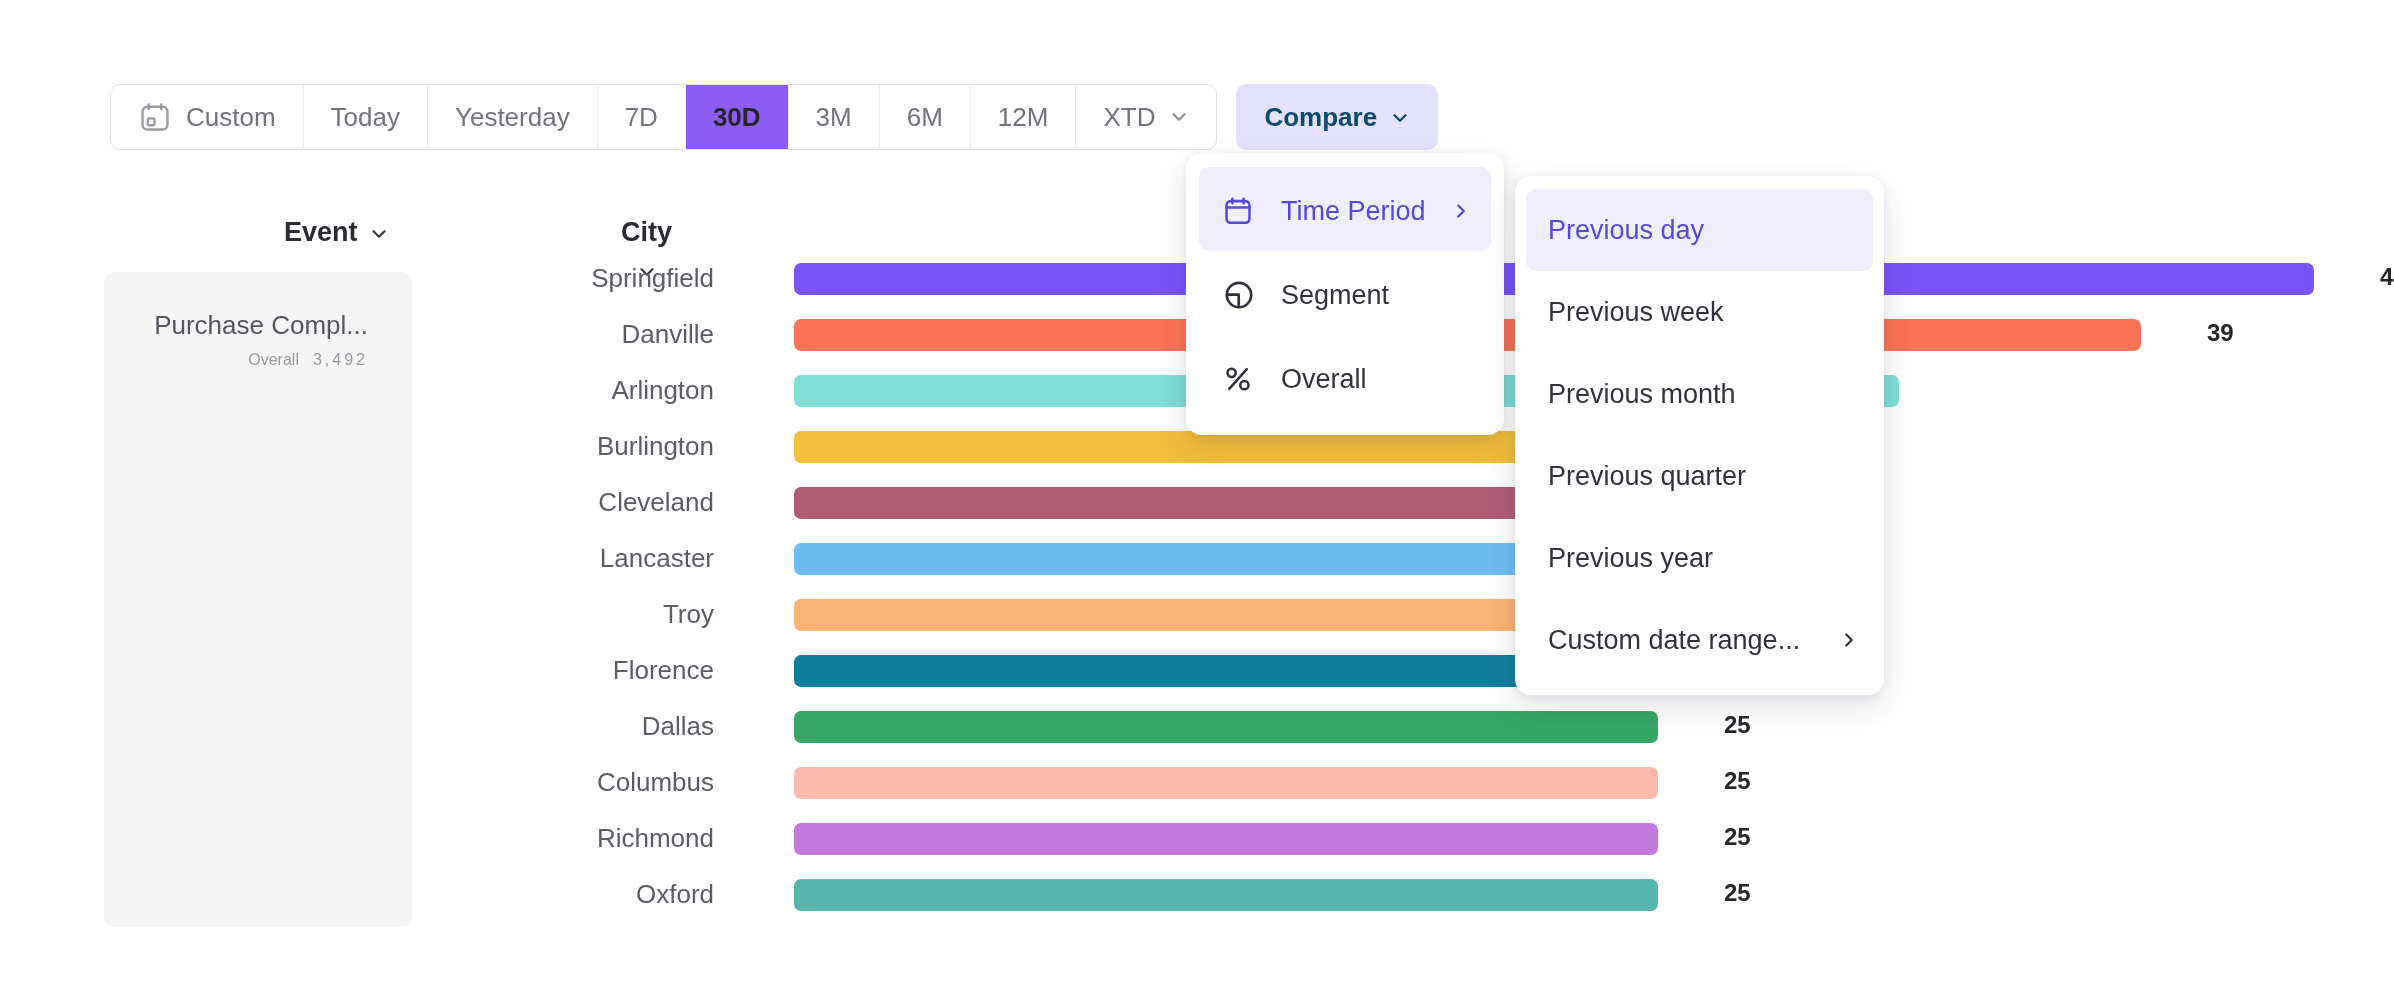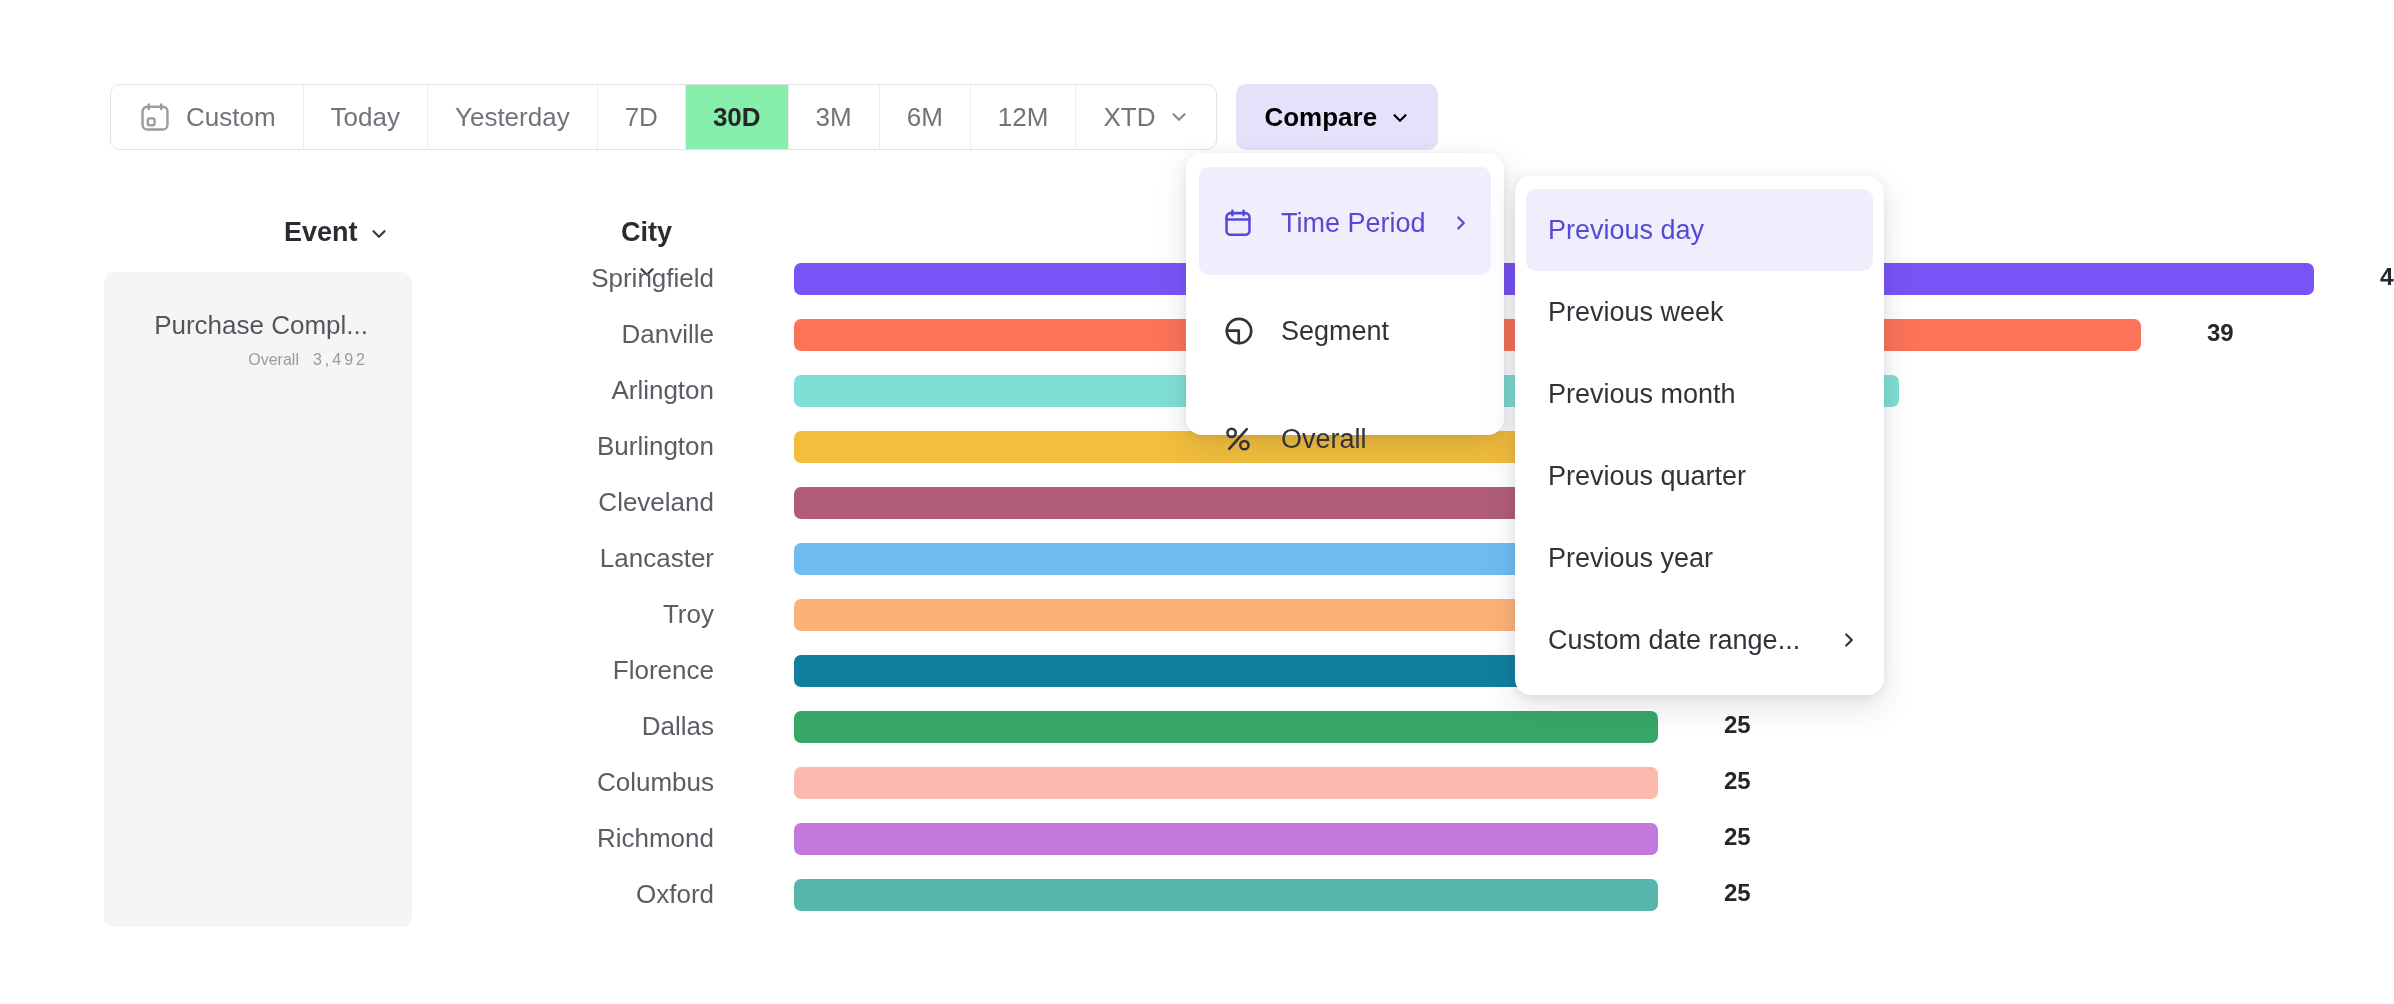--- a/index.html
+++ b/index.html
@@ -14,27 +14,27 @@
   
   .toolbar { position:absolute; left:110px; top:84px; height:66px; display:flex; align-items:stretch;border-radius:27px; }
   .range-control {
     display:flex; background:#fff; border:1.5px solid #e2e2e6; border-radius:10px; overflow:hidden;
   }
   .range-item {
     display:flex; align-items:center; gap:14px; padding:0 27px;
     font-size:26px; color:#73737b; border-right:1.5px solid #ececef; cursor:pointer; white-space:nowrap;
   }
   .range-item:last-child { border-right:none; }
-  .range-item.selected { background:#86efac; color:#26262b; font-weight:700; }
+  .range-item.selected { background:#8b5cf6; color:#26262b; font-weight:700; }
   .range-item .icon { display:flex; color:#9b9ba1; }
   .range-item .chev { display:flex; color:#8b8b92; }
   .compare-btn {
     margin-left:19px; display:flex; align-items:center; gap:13px;
     background:#e4e1fa; border:none; border-radius:10px; padding:0 28px;
-    font-size:26px; font-weight:600; color:#000000; cursor:pointer; font-family:inherit;
+    font-size:26px; font-weight:600; color:#0c4a6e; cursor:pointer; font-family:inherit;
   }
   .compare-btn .chev { display:flex; margin-top:2px; }
 
   
   .col-header { position:absolute; display:flex; align-items:center; gap:11px;
     font-size:27px; font-weight:600; color:#2b2b31; cursor:pointer; }
   .col-header .chev { display:flex; color:#3a3a40; margin-top:3px; }
   #event-header { left:284px; top:217px; }
   #city-header  { left:621px; top:217px;flex-direction:column; }
 
@@ -55,21 +55,21 @@
   .row-value { margin-left:18px; font-size:24px; font-weight:700; color:#26262b; }
 
   
   .menu {
     position:absolute; background:#fff; border-radius:16px; z-index:20;
     box-shadow:0 12px 32px rgba(35,35,60,.13), 0 2px 8px rgba(35,35,60,.08);
   }
   #compare-menu { left:1186px; top:153px; width:318px; height:282px; padding:14px 13px; }
   #tp-menu      { left:1515px; top:176px; width:369px; height:519px; padding:13px 11px; }
   .menu-item {
-    display:flex; align-items:center; height:108px; border-radius:10px;
+    display:flex; align-items:center; height:84px; border-radius:10px;
     padding:4px 20px 0 23px; font-size:27px; font-weight:500; color:#32323a; cursor:pointer; white-space:nowrap;
   }
   #tp-menu .menu-item { height:82px; padding:0 14px 0 22px; }
   .menu-item.highlighted { background:#f0edfc; color:#5649d6; }
   .menu-item .mi-icon { width:34px; display:flex; margin-right:25px; flex:none; }
   .menu-item .chev { margin-left:auto; display:flex; }
 </style>
 </head>
 <body>
 

